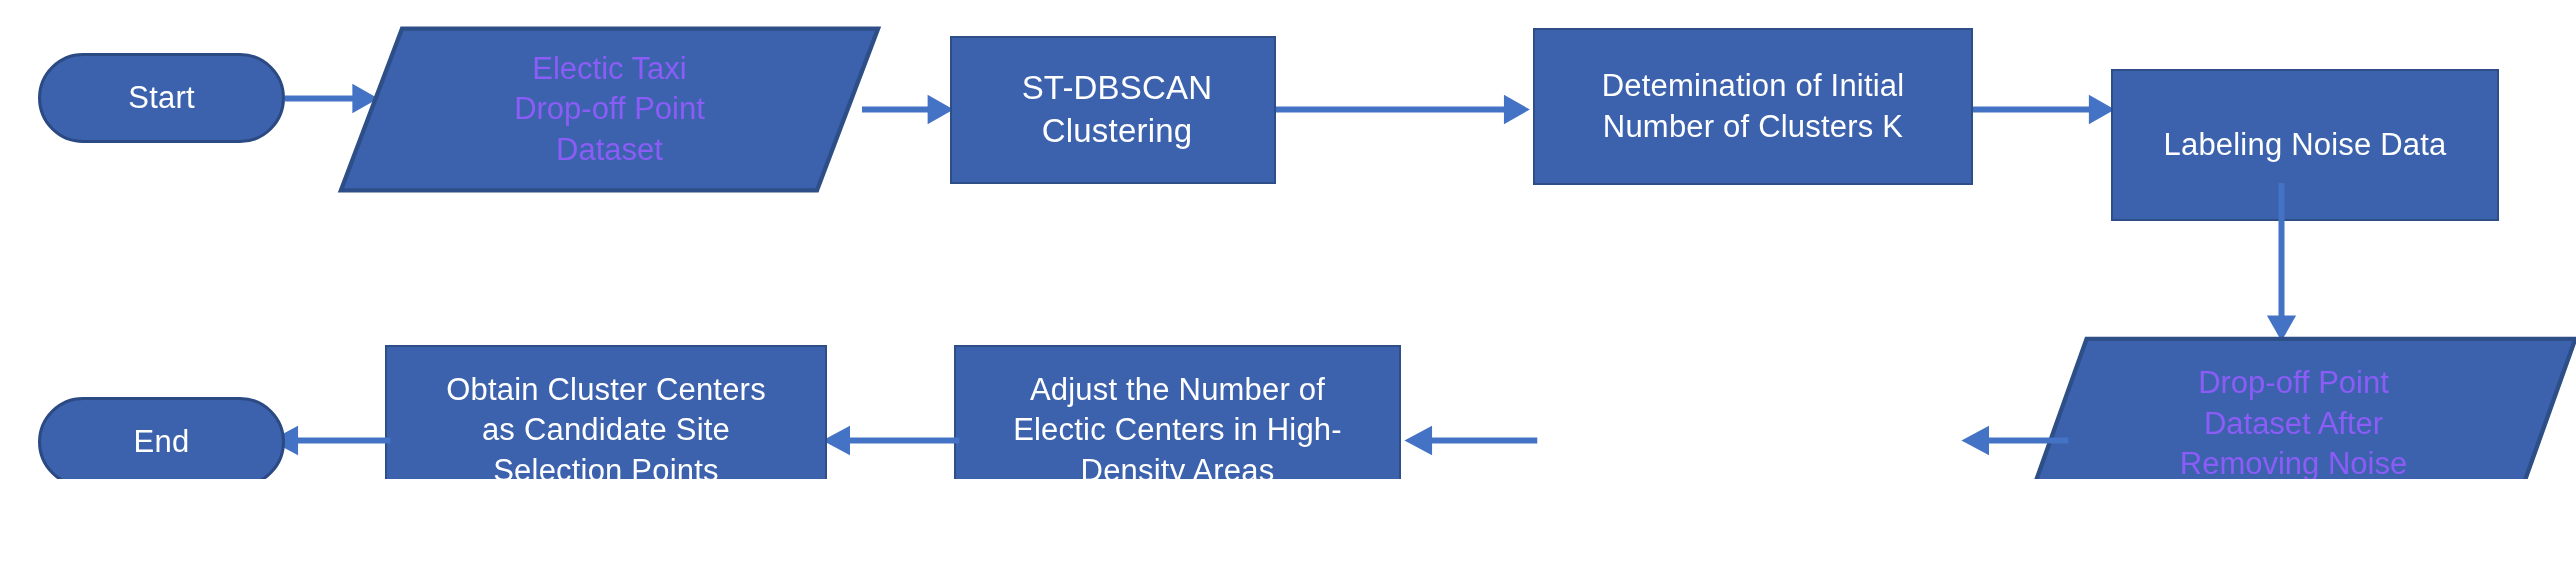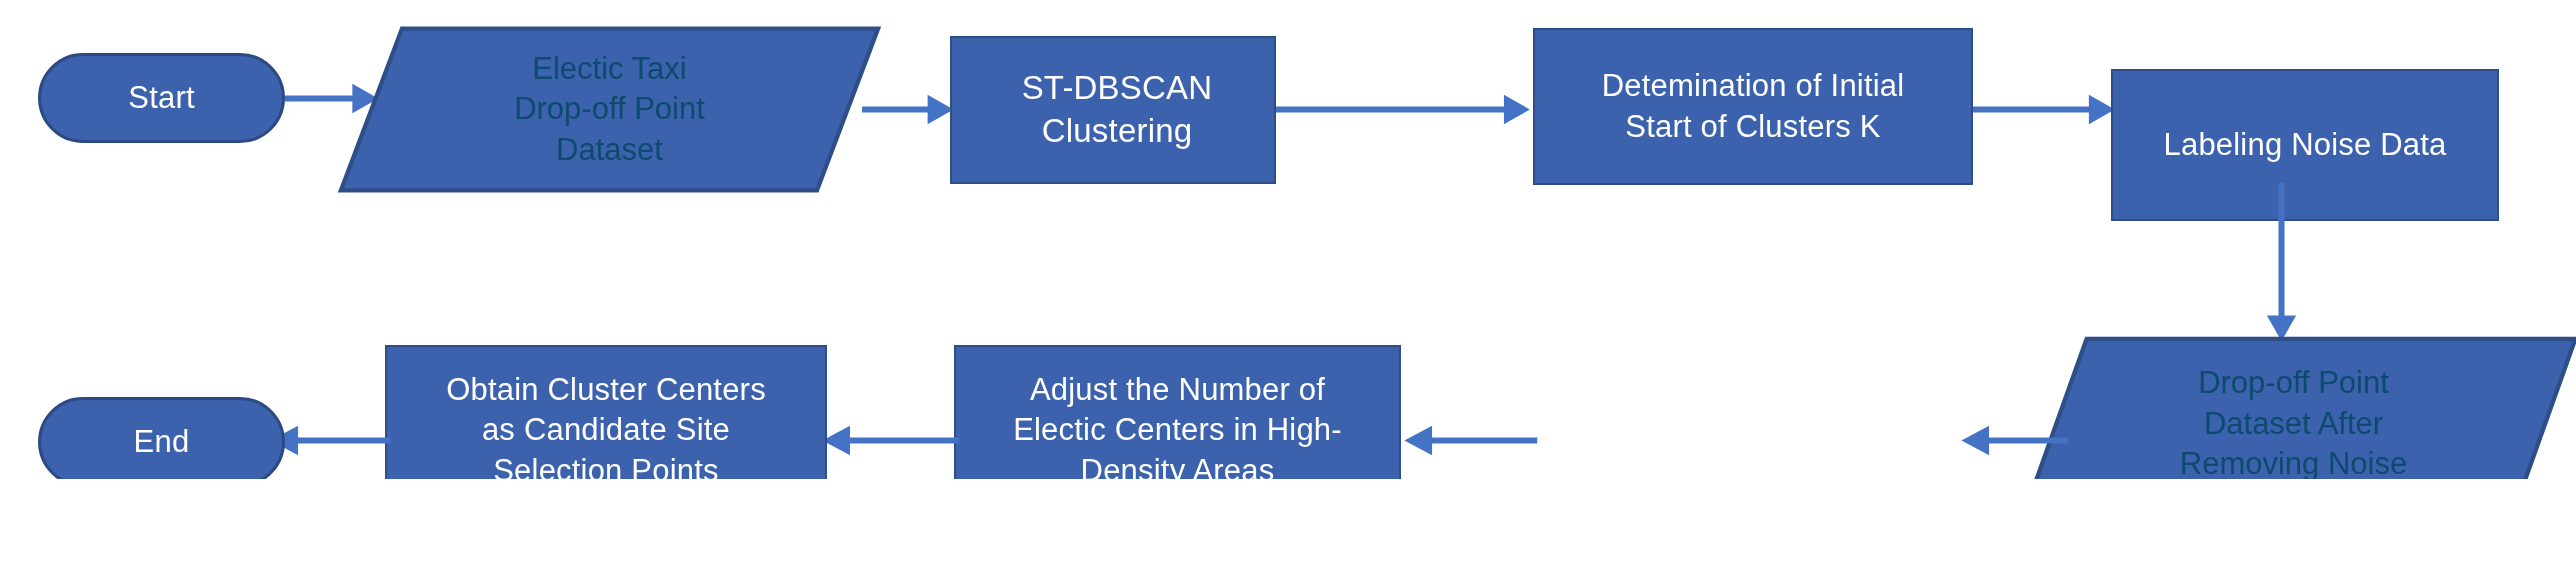--- a/index.html
+++ b/index.html
@@ -51,21 +51,21 @@
   .io-label {
     position: absolute;
     left: 0;
     top: 0;
     width: 100%;
     height: 100%;
     display: flex;
     align-items: center;
     justify-content: center;
     text-align: center;
-    color: #0c4a6e;
+    color: #8b5cf6;
     line-height: 1.30;
     white-space: pre-line;
     pointer-events: none;
   }
   .conn {
     position: absolute;
     overflow: visible;
   }
   .t-start, .t-end { font-size: 31px; }
   .t-md  { font-size: 31px; }
@@ -98,21 +98,21 @@
   </svg>
 
   <div class="node process t-lg" style="left:950px; top:36px; width:326px; height:148px;">ST-DBSCAN  Clustering</div>
 
   <svg class="conn" style="left:1276px; top:87px; width:259px; height:45px;" viewBox="0 0 300 52">
     <line x1="0" y1="26" x2="268" y2="26" stroke="#4472C4" stroke-width="7"></line>
     <polygon points="264,9 294,26 264,43" fill="#4472C4"></polygon>
   </svg>
 
   <div class="node process t-md" style="left:1533px; top:28px; width:440px; height:157px;">Detemination of Initial
-Start of Clusters K</div>
+Number of Clusters K</div>
 
   <svg class="conn" style="left:1973px; top:87px; width:147px; height:45px;" viewBox="0 0 170 52">
     <line x1="0" y1="26" x2="138" y2="26" stroke="#4472C4" stroke-width="7"></line>
     <polygon points="134,9 164,26 134,43" fill="#4472C4"></polygon>
   </svg>
 
   <div class="node process t-md" style="left:2111px; top:33px; width:388px; height:152px;margin-top:36px;">Labeling Noise Data</div>
 
   <svg class="conn" style="left:2259px; top:183px; width:45px; height:160px;" viewBox="0 0 52 186">
     <line x1="26" y1="0" x2="26" y2="158" stroke="#4472C4" stroke-width="7"></line>

